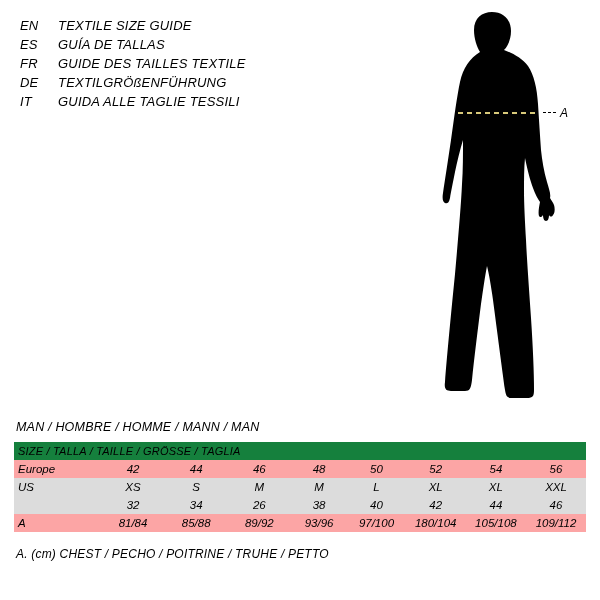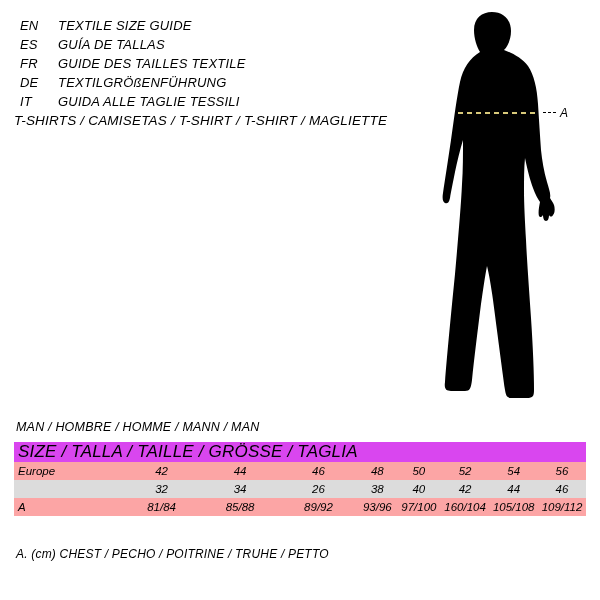--- a/index.html
+++ b/index.html
@@ -95,22 +95,22 @@
     border-collapse: collapse;
     font-size: 11.5px;
   }
   .size-table td {
     padding: 0;
     height: 18px;
     vertical-align: middle;
     white-space: nowrap;
   }
   .size-table tr.header-row td {
-    background: #d946ef;
-    font-size: 17px;
+    background: #15803d;
+    font-size: 11px;
     letter-spacing: 0.2px;
   }
   .size-table tr.shade td {
     background: #dcdcdc;
   }
   .size-table tr.plain td {
     background: #fca5a5;
   }
   .col-label {
     width: 90px;
@@ -154,21 +154,20 @@
       <span class="lang-code">DE</span>
       <span class="lang-text">TEXTILGRÖßENFÜHRUNG</span>
     </div>
     <div class="lang-row">
       <span class="lang-code">IT</span>
       <span class="lang-text">GUIDA ALLE TAGLIE TESSILI</span>
     </div>
   </div>
 
   <div class="cat-block">
-    <div class="cat-line">T-SHIRTS / CAMISETAS / T-SHIRT / T-SHIRT / MAGLIETTE</div>
   </div>
 
   <div class="figure-wrap">
     <svg class="figure-svg" width="200" height="400" viewBox="0 0 200 400">
       <path fill="#000000" d="
         M74,22
         C74,10 82,4 92,4
         C103,4 111,11 111,23
         C111,31 108,38 104,42
         C112,45 122,50 128,58
@@ -233,41 +232,52 @@
         <td class="val-cell">42</td>
         <td class="val-cell">44</td>
         <td class="val-cell">46</td>
         <td class="val-cell">48</td>
         <td class="val-cell">50</td>
         <td class="val-cell">52</td>
         <td class="val-cell">54</td>
         <td class="val-cell">56</td>
       </tr>
 
+      <tr class="shade">
+        <td class="col-label">US</td>
+        <td class="val-cell">XS</td>
+        <td class="val-cell">S</td>
+        <td class="val-cell">M</td>
+        <td class="val-cell">M</td>
+        <td class="val-cell">L</td>
+        <td class="val-cell">XL</td>
+        <td class="val-cell">XL</td>
+        <td class="val-cell">XXL</td>
+      </tr>
 
       <tr class="shade">
         <td class="col-label"></td>
         <td class="val-cell">32</td>
         <td class="val-cell">34</td>
         <td class="val-cell">26</td>
         <td class="val-cell">38</td>
         <td class="val-cell">40</td>
         <td class="val-cell">42</td>
         <td class="val-cell">44</td>
         <td class="val-cell">46</td>
       </tr>
 
       <tr class="plain">
         <td class="col-label">A</td>
         <td class="val-cell">81/84</td>
         <td class="val-cell">85/88</td>
         <td class="val-cell">89/92</td>
         <td class="val-cell">93/96</td>
         <td class="val-cell">97/100</td>
-        <td class="val-cell">160/104</td>
+        <td class="val-cell">180/104</td>
         <td class="val-cell">105/108</td>
         <td class="val-cell">109/112</td>
       </tr>
     </tbody>
   </table>
 
   <div class="footnote">A. (cm) CHEST / PECHO / POITRINE / TRUHE / PETTO</div>
 
 </div>
 

